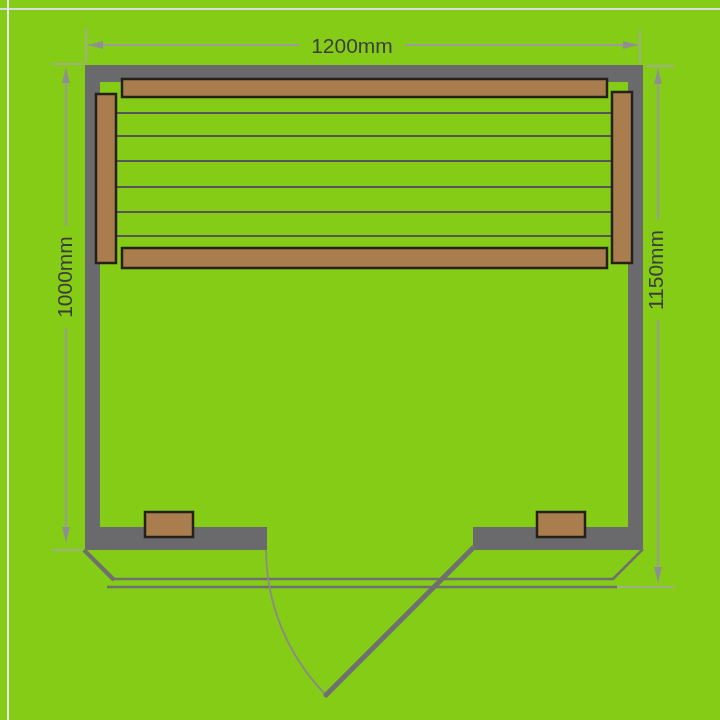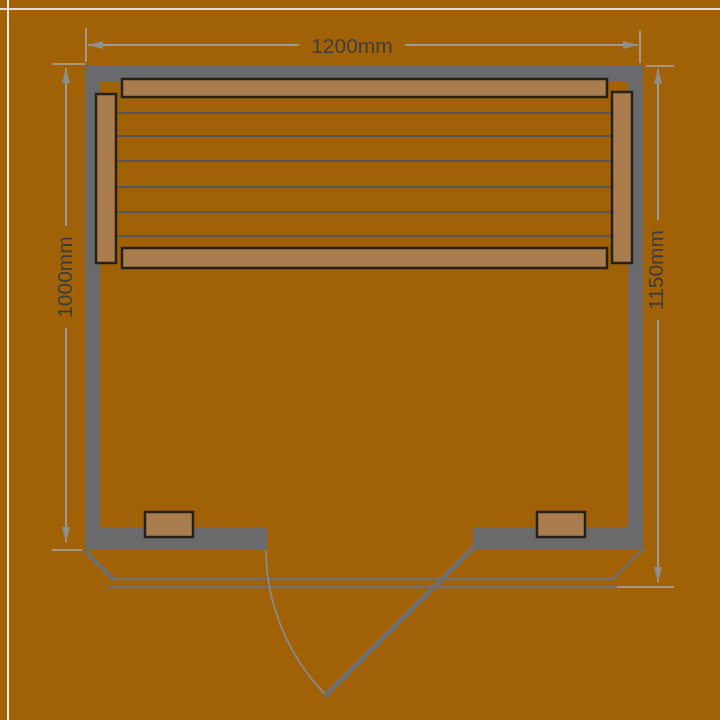--- a/index.html
+++ b/index.html
@@ -10,21 +10,21 @@
     --slat:#56565a;
     --dimLine:#9b9b9b;
     --dimText:#3d3d3d;
     --frame:#d8dee2;
     --frameLeft:#e5e7e9;
   }
   html,body{margin:0;padding:0;background:#ffffff;}
   .stage{
     position:relative;
     width:720px;height:720px;
-    background:#a16207;
+    background:#84cc16;
     overflow:hidden;
     font-family:"Liberation Sans", sans-serif;
   }
   svg{display:block;}
   .wall{fill:var(--wall);stroke:none;}
   .wood{fill:var(--wood);stroke:var(--woodBorder);stroke-width:2.5;}
   .slat{stroke:var(--slat);stroke-width:1.8;fill:none;}
   .front{stroke:var(--outline);fill:none;}
   .door{stroke:var(--outline);stroke-width:5;stroke-linecap:round;fill:none;}
   .arc{stroke:#8a8a8a;stroke-width:1.8;fill:none;}

